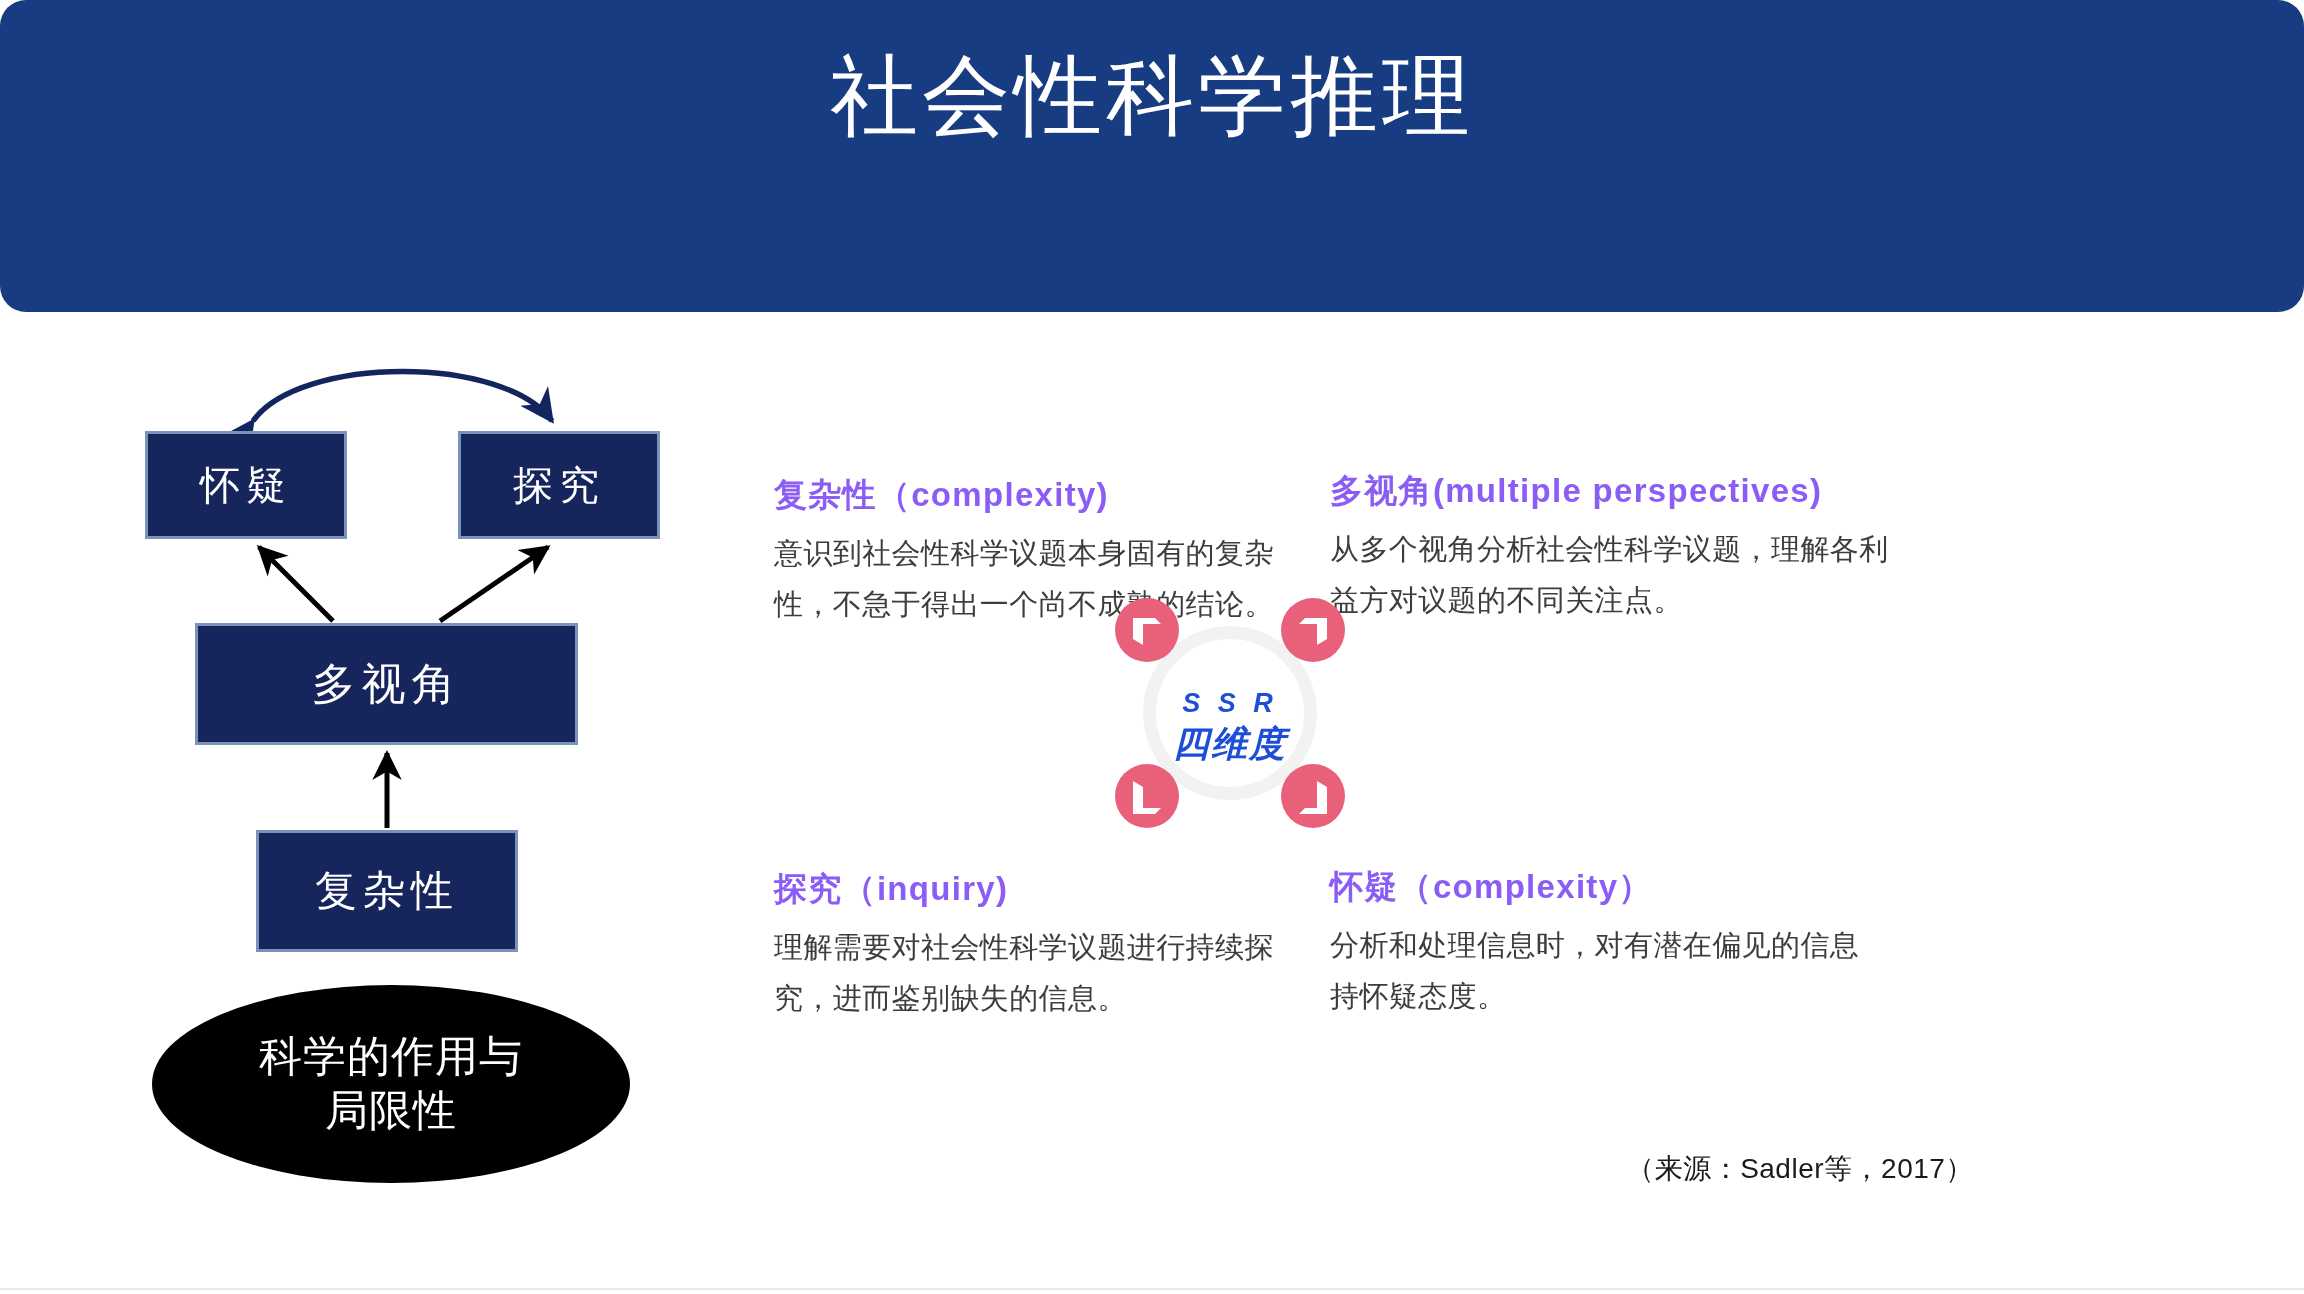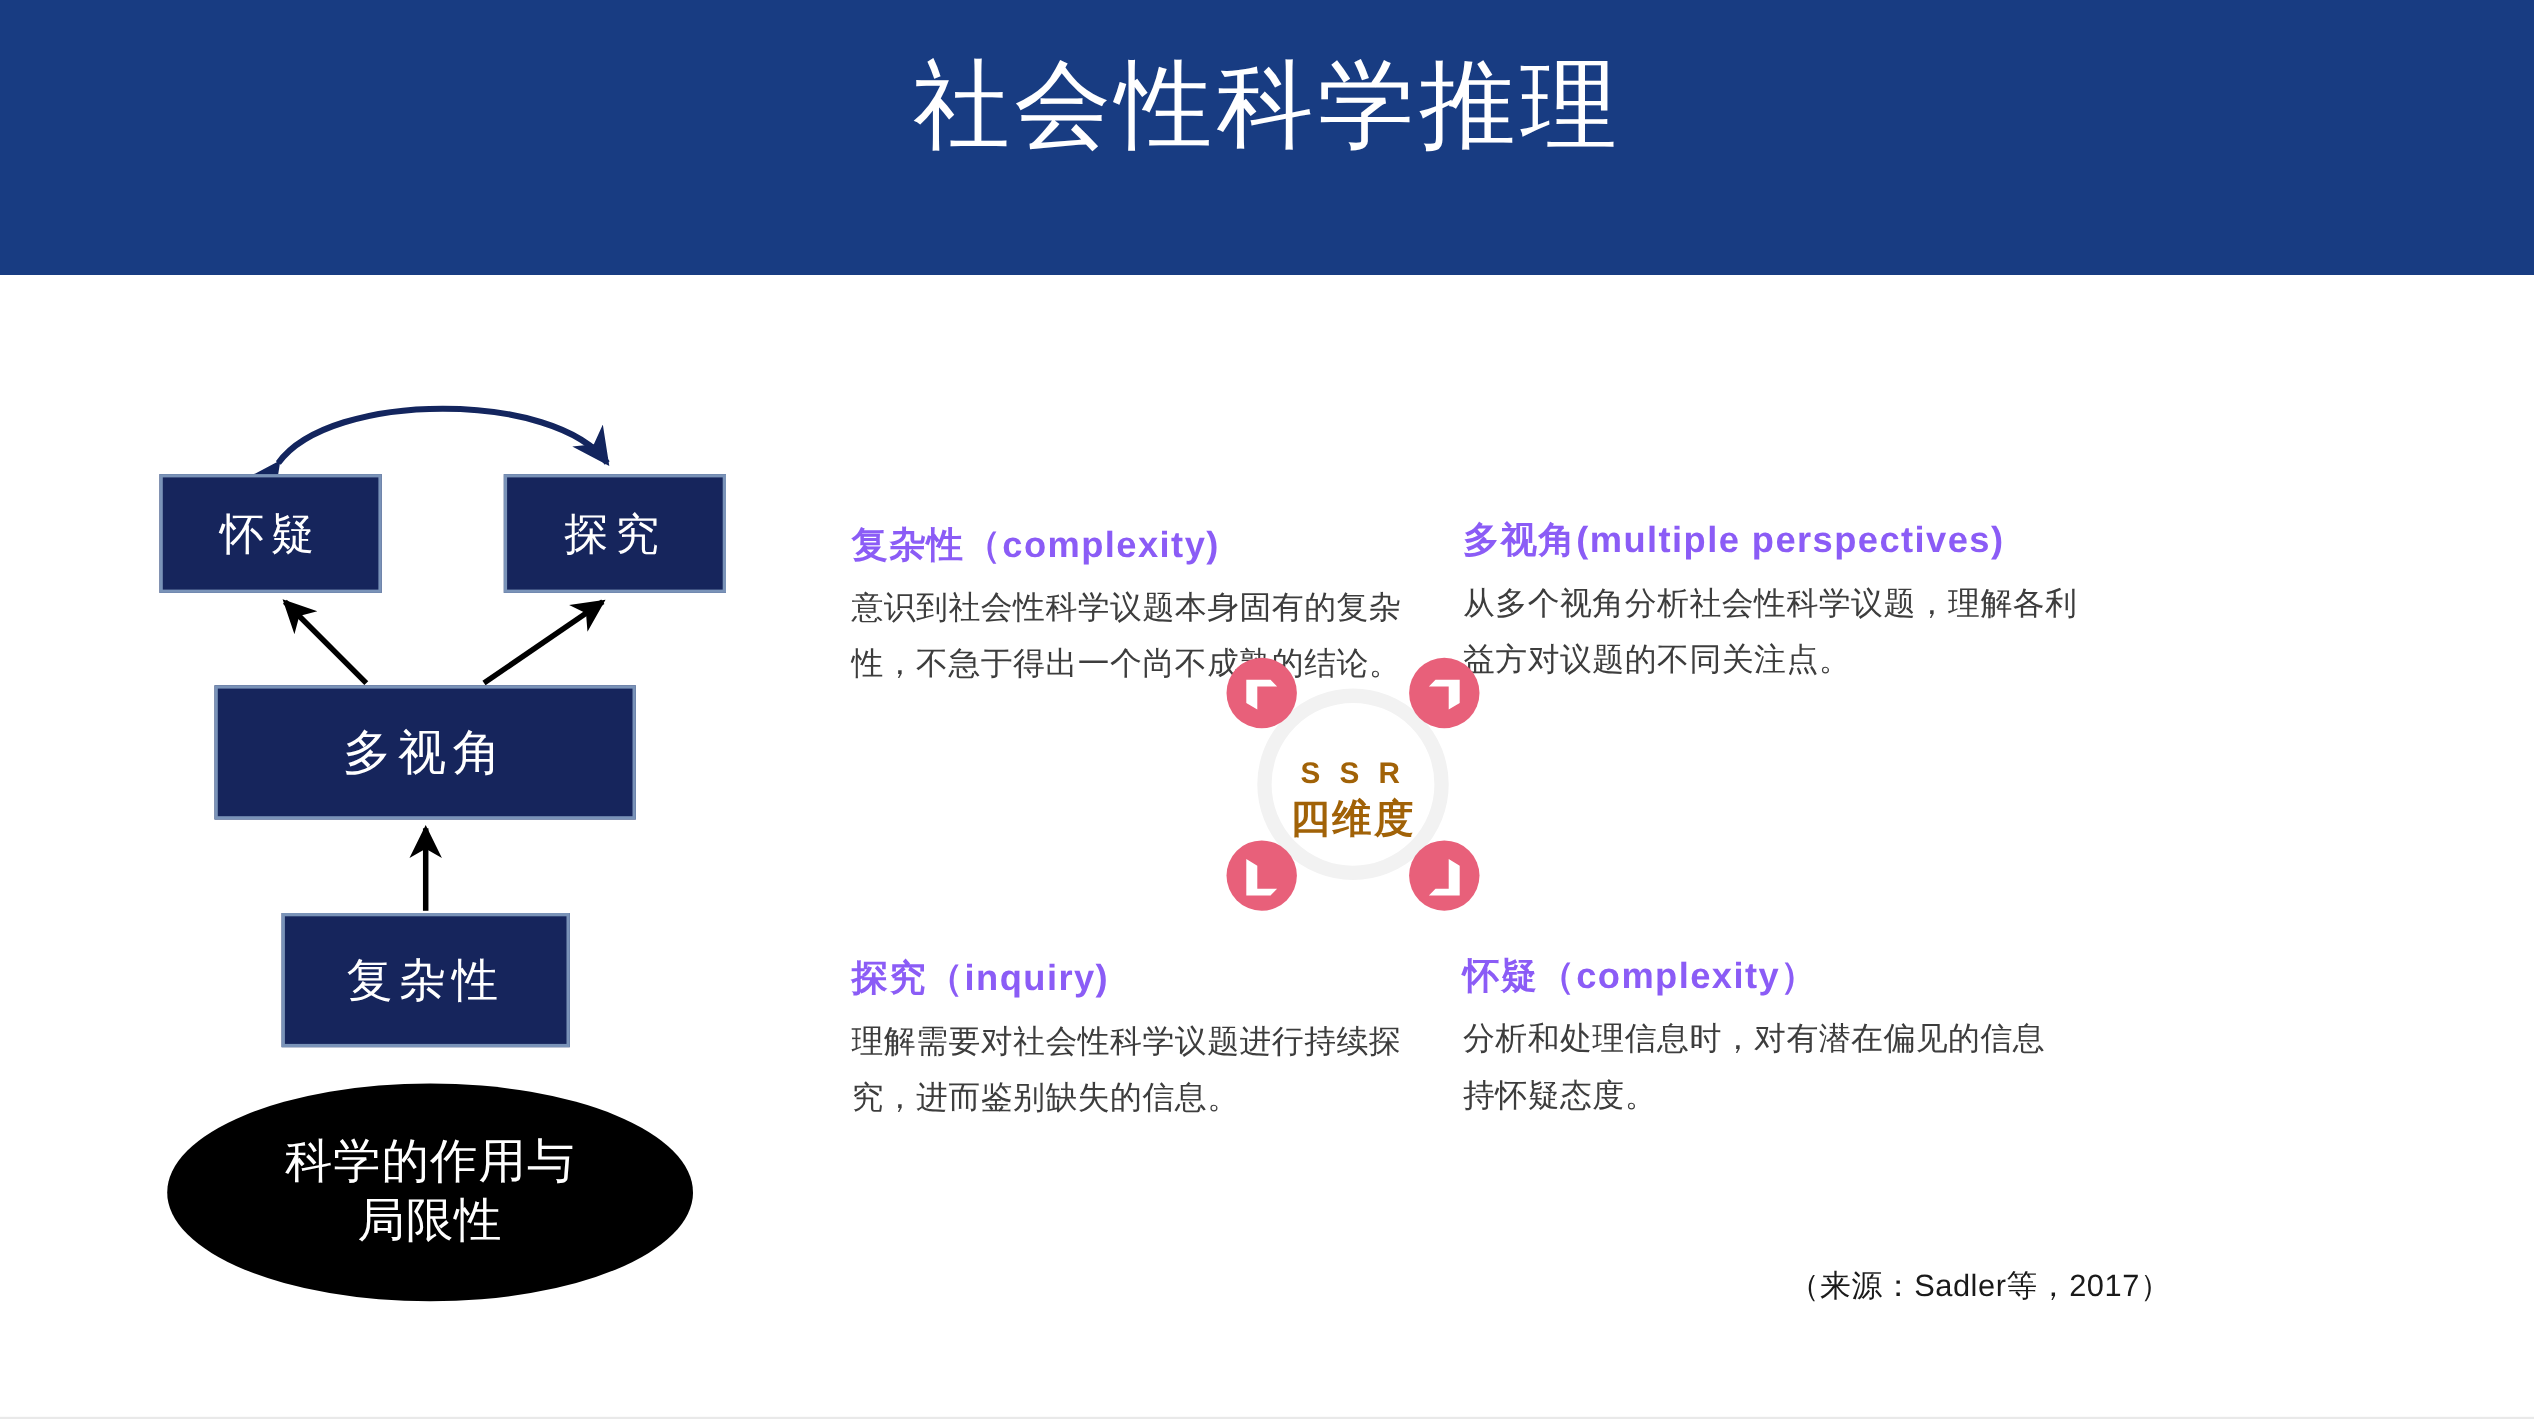--- a/index.html
+++ b/index.html
@@ -17,22 +17,23 @@
     background: #ffffff;
     overflow: hidden;
   }
 
   
   #title-banner {
     position: absolute;
     left: 0;
     top: 0;
     width: 2304px;
-    height: 250px;
+    height: 312px;
     background: #183c82;
+    border-radius: 26px;
   }
   #title-text {
     position: absolute;
     left: 0;
     top: 46px;
     width: 2304px;
     text-align: center;
     color: #ffffff;
     font-family: "Liberation Serif", "DejaVu Serif", serif;
     font-size: 88px;
@@ -146,23 +147,24 @@
   #ssr-node-tl { left: 0px;   top: 0px; }
   #ssr-node-tr { left: 166px; top: 0px; }
   #ssr-node-bl { left: 0px;   top: 166px; }
   #ssr-node-br { left: 166px; top: 166px; }
   .ssr-node svg { display: block; }
   #ssr-center-text {
     position: absolute;
     left: 0; top: 88px;
     width: 230px;
     text-align: center;
-    color: #a16207;
+    color: #1d4ed8;
     font-weight: bold;
     line-height: 1.28;
+    font-style: italic;
   }
   .ssr-line-en { font-size: 27px; letter-spacing: 5px; }
   .ssr-line-cn { font-size: 36px; letter-spacing: 2px; }
 
   
   #source-note {
     position: absolute;
     left: 1440px;
     top: 1150px;
     width: 720px;

